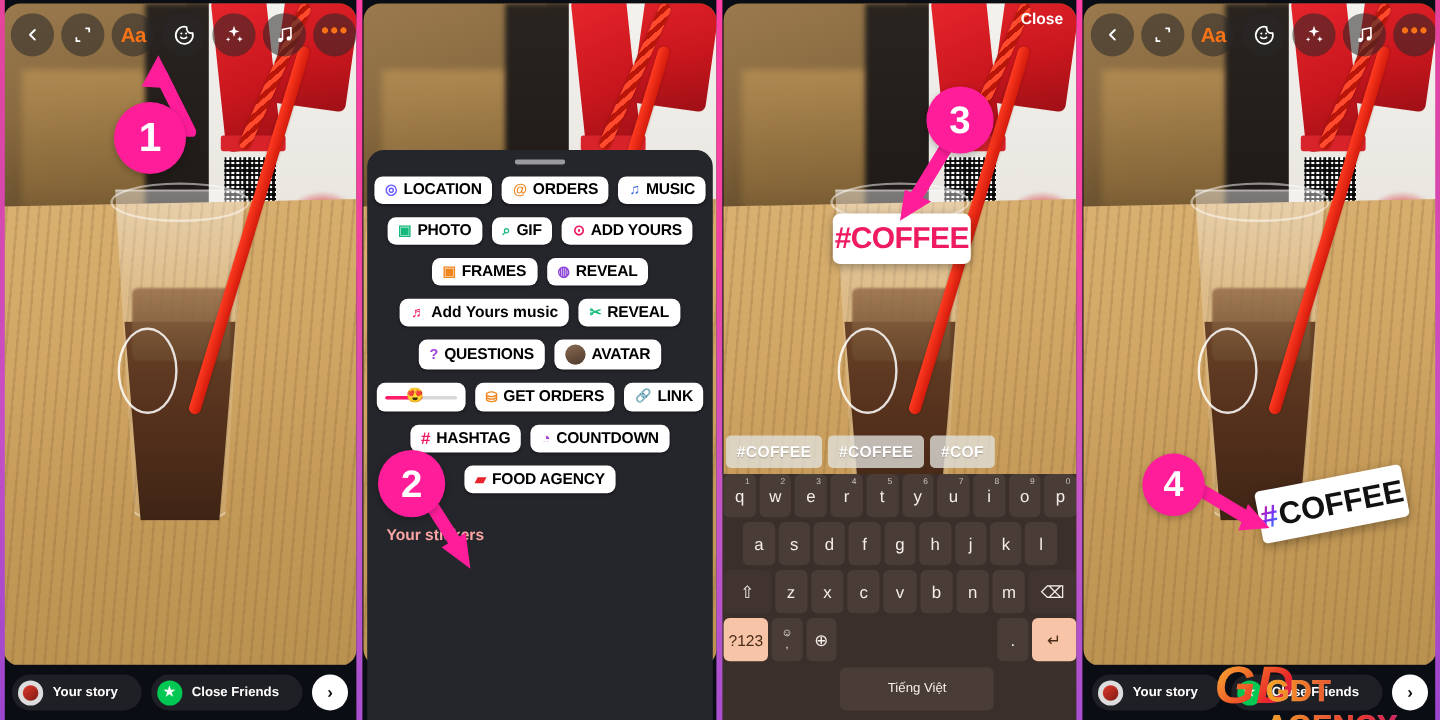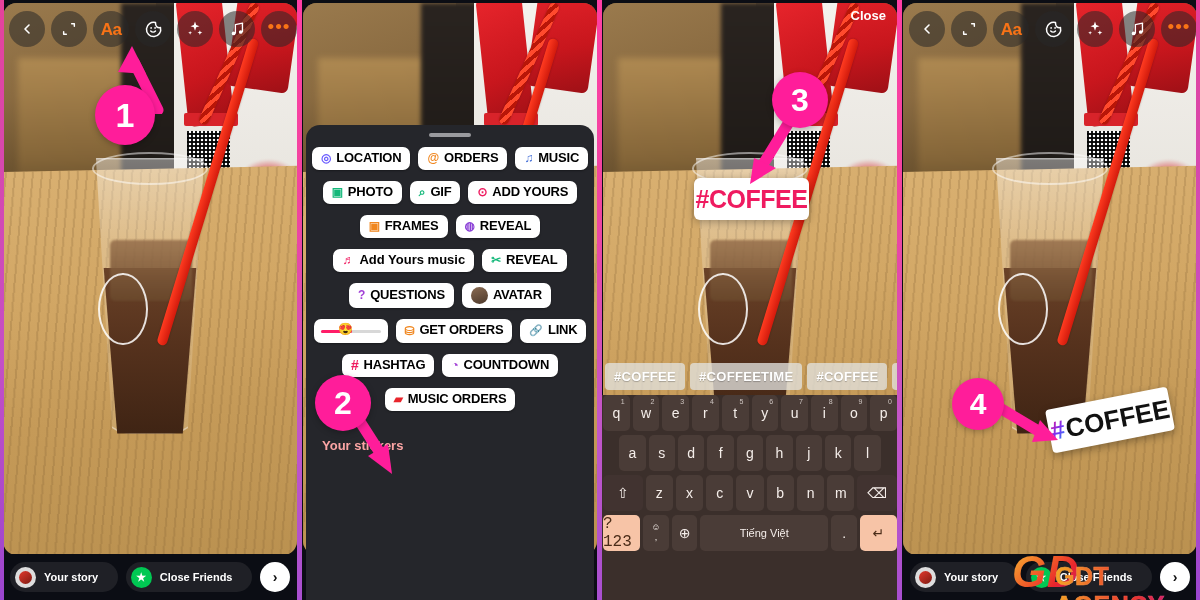--- a/index.html
+++ b/index.html
@@ -247,23 +247,23 @@
   .kbtop .mic { width:24px;height:24px;border-radius:50%;background:rgba(255,255,255,.13);
       display:flex;align-items:center;justify-content:center;color:#f3e9e5;font-size:12px; flex:0 0 24px;}
   .krow { display:flex; justify-content:center; gap:3px; padding:0 3px; margin-bottom:4px; }
   .key {
     background:#4a3c37; border-radius:5px; color:#f5eeea;
     height:36px; flex:1 1 0; display:flex; align-items:center; justify-content:center;
     font-size:14px; position:relative;
   }
   .key sup { position:absolute; top:3px; right:5px; font-size:7px; opacity:.75; }
   .key.wide { flex:1.45 1 0; background:#413330; }
-  .key.space { flex:5 1 0; font-size:11px; }
+  .key.space { flex:5 1 0; font-size:11px;margin-top:41px; }
   .key.enter { flex:1.45 1 0; background:#f7c4a7; color:#4a2c18; }
-  .key.sym { flex:1.45 1 0; background:#f7c4a7; color:#4a2c18; font-size:16px;font-family:Liberation Mono, monospace; }
+  .key.sym { flex:1.45 1 0; background:#f7c4a7; color:#4a2c18; font-size:13px; }
   .key.blank { background:transparent; flex:.5 1 0; }
   .key.dual { font-size:9px; line-height:1.1; flex-direction:column; }
 
   
   .tilted {
     position:absolute; background:#fff; border-radius:4px; z-index:24;
     display:flex; align-items:center; justify-content:center;
     font-weight:700; color:#111;
     font-family:"Liberation Sans Narrow","Liberation Sans",sans-serif;
     box-shadow: 0 3px 9px rgba(0,0,0,.33);
@@ -505,21 +505,21 @@
         </div>
         <div class="schip">
           <span class="gi" style="color:#a13fd6">◔</span>
           <span>COUNTDOWN</span>
         </div>
       </div>
 
       <div class="srow">
         <div class="schip">
           <span class="gi" style="color:#e8252c">▰</span>
-          <span>MUSIC ORDERS</span>
+          <span>FOOD AGENCY</span>
         </div>
       </div>
 
       <div class="yourstickers">Your stickers</div>
     </div>
 
     <div class="badge" style="left:15px;top:375px;width:56px;height:56px;font-size:32px;">
       <span>2</span>
     </div>
     <svg class="arrow" style="left:42px;top:400px;width:70px;height:85px;" viewBox="0 0 70 85">
@@ -562,21 +562,20 @@
     <div class="badge" style="left:172px;top:72px;width:56px;height:56px;font-size:32px;">
       <span>3</span>
     </div>
     <svg class="arrow" style="left:138px;top:108px;width:70px;height:85px;" viewBox="0 0 70 85">
       <path d="M56 6 L24 58" stroke="#ff1d9a" stroke-width="11" stroke-linecap="round" fill="none"></path>
       <path d="M12 76 L16 50 L38 60 Z" fill="#ff1d9a"></path>
     </svg>
 
     <div class="suggest">
       <div class="sgchip">#COFFEE</div>
-      <div class="sgchip">#COFFEETIME</div>
       <div class="sgchip">#COFFEE</div>
       <div class="sgchip">#COF</div>
     </div>
 
     <div class="kb">
 
       <div class="krow">
         <div class="key">
             <span>q</span>
             <sup>1</sup>

